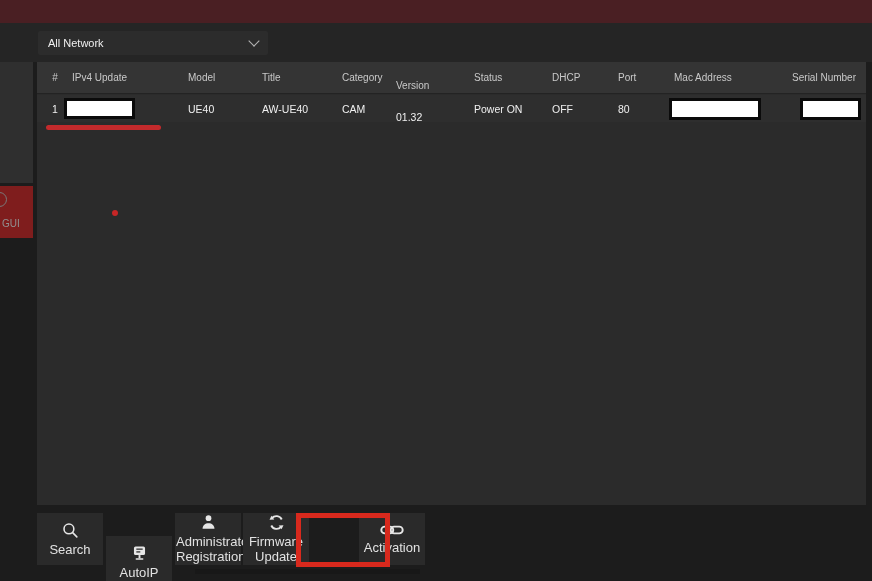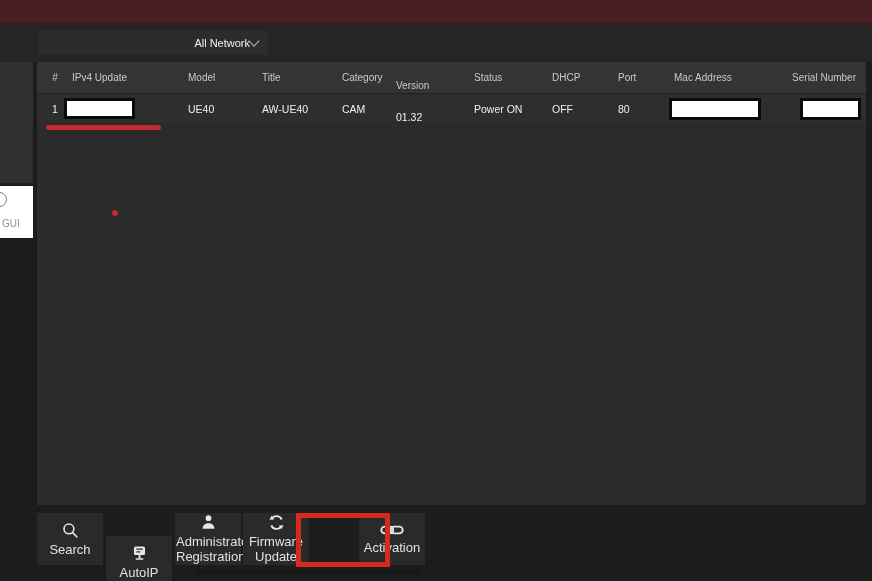--- a/index.html
+++ b/index.html
@@ -16,37 +16,37 @@
     background:#4a1f23;
   }
   
   .topband {
     position:absolute; left:0; top:23px; width:872px; height:39px;
     background:#252525;
   }
   .dropdown {
     position:absolute; left:38px; top:31px; width:230px; height:24px;
     background:#2c2c2c; border-radius:2px;
-    display:flex; align-items:center; justify-content:flex-end;
+    display:flex; align-items:center; justify-content:space-between;
     padding:0 10px; cursor:default;
   }
   .dropdown .dd-label { font-size:11px; color:#f0f0f0; }
   .chevron {
     width:8px; height:8px; margin-top:-4px;
     border-right:1.5px solid #b5b5b5; border-bottom:1.5px solid #b5b5b5;
     transform:rotate(45deg);
   }
   
   .sidebar-top {
     position:absolute; left:0; top:62px; width:33px; height:121px;
     background:#2f2f2f;
   }
   .sidebar-webgui {
     position:absolute; left:0; top:186px; width:33px; height:52px;
-    background:#ffffff; overflow:hidden;
+    background:#7f1d1d; overflow:hidden;
   }
   .globe-part {
     position:absolute; left:-8px; top:6px; width:15px; height:15px;
     border:1.5px solid #7a7a7a; border-radius:50%;
   }
   .webgui-label {
     position:absolute; left:2px; top:32px; font-size:10px; color:#919191;
   }
   
   .table-panel {

